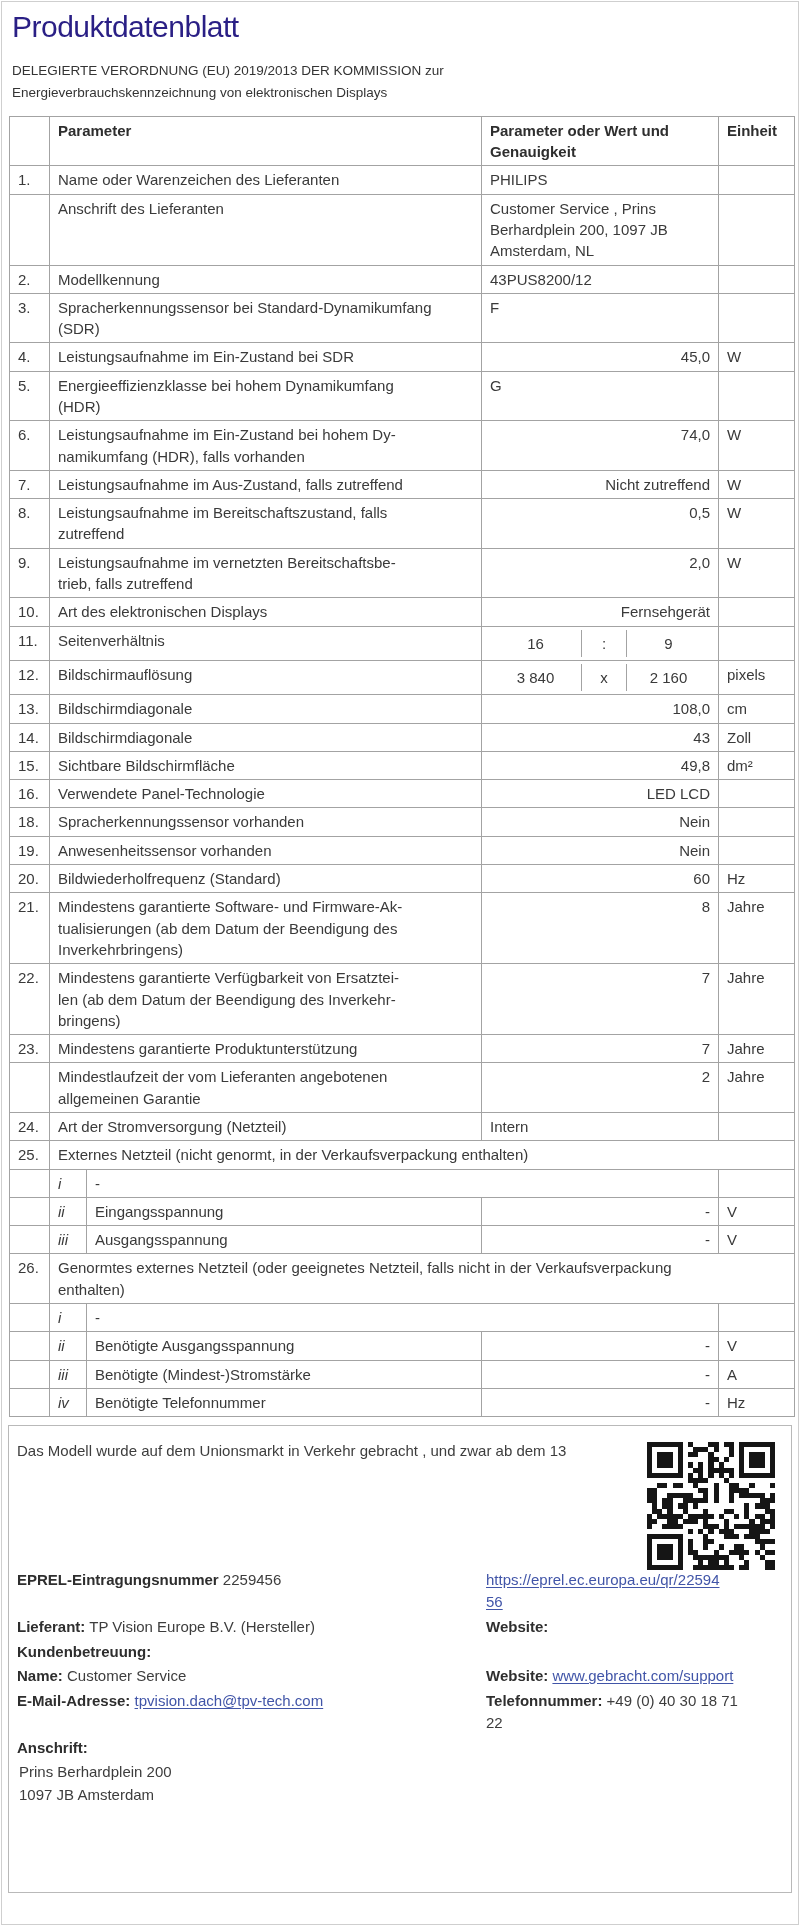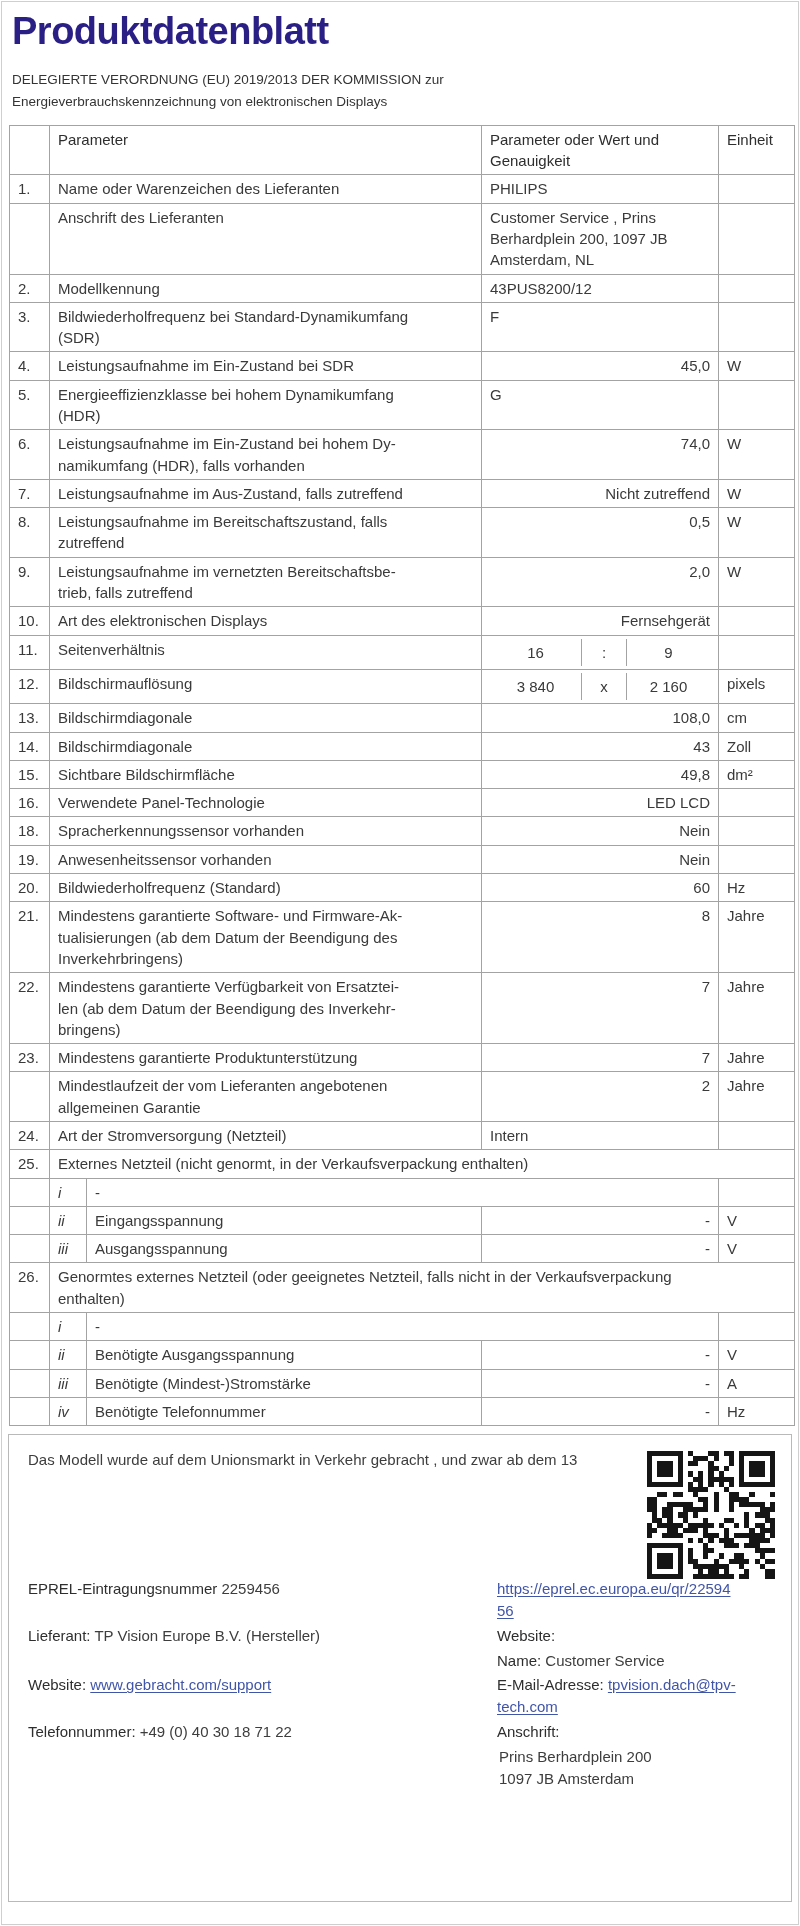--- a/index.html
+++ b/index.html
@@ -10,50 +10,50 @@
   }
   *{box-sizing:border-box;}
   html,body{margin:0;padding:0;}
   body{
     width:800px;height:1926px;overflow:hidden;background:#fff;
     font-family:"Liberation Sans", sans-serif;color:var(--text-color);
     position:relative;
   }
   .page{position:absolute;inset:1px;border:1px solid #cfcfcf;background:#fff;}
   h1.title{
-    margin:8px 0 0 10px;font-size:38px;letter-spacing:-0.5px;
-    color:var(--title-color);font-weight:700;
+    margin:8px 0 0 10px;font-size:30px;letter-spacing:-0.5px;
+    color:var(--title-color);font-weight:400;
   }
   .subtitle{
     margin:16px 0 12px 10px;font-size:13.5px;line-height:1.62;color:#343434;
     white-space:pre-line;
   }
   table.params{
     margin:0 7px;border-collapse:collapse;table-layout:fixed;width:785px;
     font-size:15px;line-height:1.42;color:#3a3a3a;
   }
   table.params td{
     border:1px solid var(--border-color);padding:3px 8px;vertical-align:top;
     overflow:hidden;
   }
   td.c-num{padding-left:6px;padding-right:2px;}
   td.c-sub{font-style:italic;padding-left:8px;}
-  .bold{font-weight:400;color:#2e2e2e;}
+  .bold{font-weight:700;color:#2e2e2e;}
   .prewrap{white-space:pre-line;}
   .al-right{text-align:right;}
   .al-left{text-align:left;}
   td.v-split{padding:0;}
   .splitbox{display:flex;width:100%;height:100%;}
   .splitbox span{display:block;text-align:center;padding:3px 2px;}
   .sp1{width:91px;}
   .sp2{width:46px;border-left:1px solid var(--border-color);border-right:1px solid var(--border-color);}
   .sp3{flex:1;}
   .footer-box{
     margin:8px 6px 0 6px;height:468px;border:1px solid #b9b9b9;
-    position:relative;padding:14px 10px 10px 16px;font-size:15px;
+    position:relative;padding:14px 10px 10px 5px;font-size:15px;
   }
   .market{margin:2px 0 0 3px;white-space:nowrap;overflow:hidden;width:640px;}
   .qr{position:absolute;top:16px;right:16px;width:128px;height:128px;background:#fff;}
   .frows{
     display:grid;grid-template-columns:469px 1fr;row-gap:3px;
     margin:110px 0 0 3px;align-items:start;line-height:1.45;
   }
   .fr{max-width:272px;}
   .fr.narrow{max-width:238px;}
   a.link{color:var(--link-color);text-decoration:underline;text-underline-offset:2px;overflow-wrap:anywhere;}
@@ -101,21 +101,21 @@
           <td></td>
         </tr>
         <tr>
           <td class="c-num">2.</td>
           <td class="prewrap" colspan="2">Modellkennung</td>
           <td class="prewrap al-left">43PUS8200/12</td>
           <td></td>
         </tr>
         <tr>
           <td class="c-num">3.</td>
-          <td class="prewrap" colspan="2">Bildwiederholfrequenz bei Standard-Dynamikumfang
+          <td class="prewrap" colspan="2">Spracherkennungssensor bei Standard-Dynamikumfang
 (SDR)</td>
           <td class="prewrap al-left">F</td>
           <td></td>
         </tr>
         <tr>
           <td class="c-num">4.</td>
           <td class="prewrap" colspan="2">Leistungsaufnahme im Ein-Zustand bei SDR</td>
           <td class="prewrap al-right">45,0</td>
           <td>W</td>
         </tr>
@@ -654,20 +654,23 @@
       </div>
 
       <div class="fl">
         <span class="bold">Lieferant:</span>
         <span>TP Vision Europe B.V. (Hersteller)</span>
       </div>
       <div class="fr">
         <span class="bold">Website:</span>
       </div>
 
+      <div class="fl">
+        <span class="bold">Kundenbetreuung:</span>
+      </div>
       <div class="fr"></div>
 
       <div class="fl">
         <span class="bold">Name:</span>
         <span>Customer Service</span>
       </div>
       <div class="fr">
         <span class="bold">Website:</span>
         <a class="link" href="#">www.gebracht.com/support</a>
       </div>

